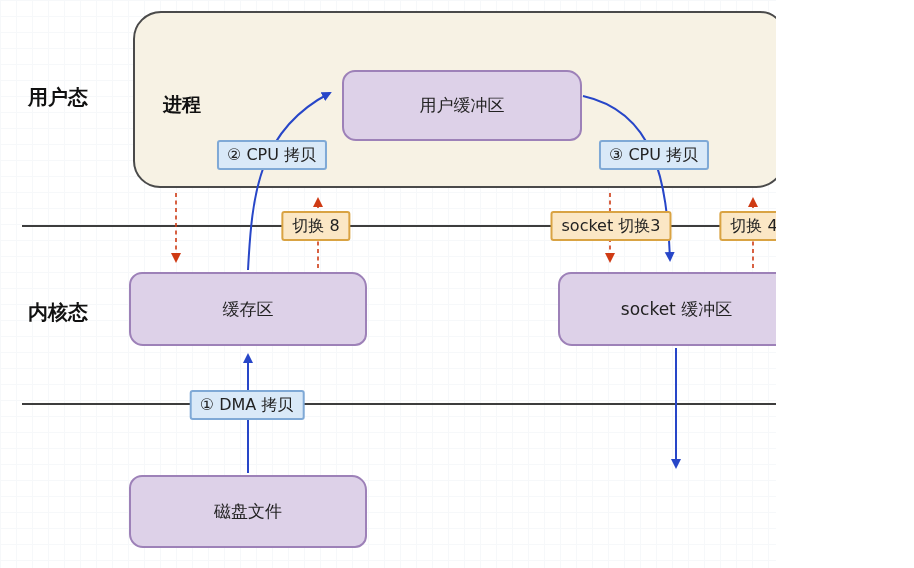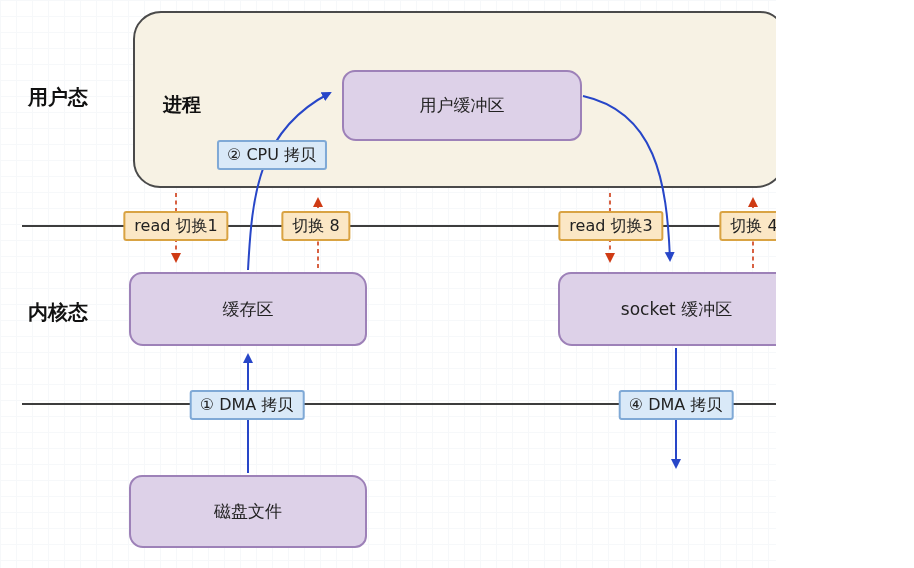--- a/index.html
+++ b/index.html
@@ -108,21 +108,20 @@
     <path class="red-wire" d="M753,268 V199" marker-end="url(#head-red)"></path>
 
     <path class="blue-wire" d="M248,270 C252,195 258,130 330,93" marker-end="url(#head-blue)"></path>
     <path class="blue-wire" d="M583,96 C655,112 667,180 670,260" marker-end="url(#head-blue)"></path>
 
     <path class="blue-wire" d="M248,473 V355" marker-end="url(#head-blue)"></path>
     <path class="blue-wire" d="M676,348 V467" marker-end="url(#head-blue)"></path>
   </svg>
 
   <div class="chip blue" style="left:272px;top:155px;">② CPU 拷贝</div>
+  <div class="chip blue" style="left:654px;top:155px;">③ CPU 拷贝</div>
   <div class="chip blue" style="left:247px;top:405px;">① DMA 拷贝</div>
-  <div class="chip blue" style="left:676px;top:405px;">④ DMA 拷贝</div>
 
-  <div class="chip orange" style="left:176px;top:226px;">read 切换1</div>
   <div class="chip orange" style="left:316px;top:226px;">切换 8</div>
-  <div class="chip orange" style="left:611px;top:226px;">read 切换3</div>
+  <div class="chip orange" style="left:611px;top:226px;">socket 切换3</div>
   <div class="chip orange" style="left:754px;top:226px;">切换 4</div>
 
 </div>
 
 </body></html>

